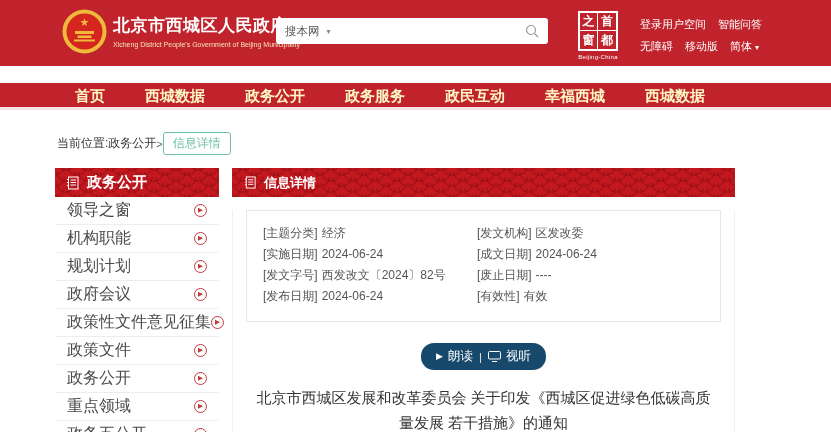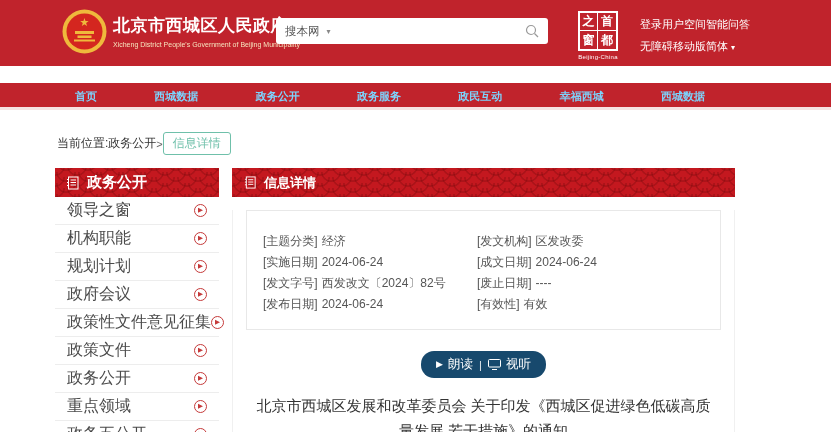--- a/index.html
+++ b/index.html
@@ -17,28 +17,28 @@
   .search-scope { font-size:11.5px; color:#555; display:flex; align-items:center; gap:7px; cursor:pointer; }
   .search-caret { font-size:8px; color:#888; }
   .search-input { flex:1; border:none; outline:none; font-size:11px; background:transparent; margin-left:10px; min-width:0; }
   .search-ico { margin-left:auto; display:flex; }
   .seal { position:absolute; left:578px; top:11px; width:40px; height:40px; border:2px solid #fff; display:grid; grid-template-columns:1fr 1fr; grid-template-rows:1fr 1fr; }
   .seal-cell { display:flex; align-items:center; justify-content:center; color:#fff; font-size:12px; font-weight:bold; }
   .seal-cell:nth-child(1), .seal-cell:nth-child(2) { border-bottom:1px solid #fff; }
   .seal-cell:nth-child(1), .seal-cell:nth-child(3) { border-right:1px solid #fff; }
   .seal-cap { position:absolute; left:574px; top:54px; width:48px; text-align:center; color:#fff; font-size:6px; letter-spacing:.3px; }
   .toplinks { position:absolute; left:640px; top:17px; color:#fff; font-size:11px; }
-  .toplinks .row { display:flex; gap:0; margin-bottom:7px; }
+  .toplinks .row { display:flex; gap:12px; margin-bottom:7px; }
   .toplinks a { color:#fff; text-decoration:none; cursor:pointer; white-space:nowrap; }
   .lang-caret { font-size:8px; }
 
   
   .nav { position:absolute; left:0; top:83px; width:831px; height:27px; background:#c0232c; border-bottom:3px solid #f6e2e2; }
   .nav-inner { position:absolute; left:75px; right:126px; top:0; height:27px; display:flex; justify-content:space-between; align-items:center; }
-  .nav a { color:#7dd3fc; font-size:11px; font-weight:bold; text-decoration:none; cursor:pointer; white-space:nowrap; }
+  .nav a { color:#fef9c3; font-size:15px; font-weight:bold; text-decoration:none; cursor:pointer; white-space:nowrap; }
 
   
   .breadcrumb { position:absolute; left:57px; top:132px; display:flex; align-items:center; gap:0; font-size:12px; color:#333; }
   .crumb-sep { color:#666; font-size:11px; }
   .crumb-tag { border:1px solid #6fc0aa; color:#6fc0aa; padding:2px 9px; border-radius:3px; font-size:12px; background:#fff; }
 
   
   .red-pattern {
     background-color:#c4181f;
     background-image:
@@ -52,21 +52,21 @@
   .sidebar { position:absolute; left:55px; top:168px; width:164px; }
   .s-header { height:29px; display:flex; align-items:center; gap:7px; padding-left:11px; color:#fff; font-size:15px; font-weight:bold; }
   .s-item { height:28px; display:flex; align-items:center; justify-content:space-between; padding:0 12px; border-bottom:1px solid #ededed; cursor:pointer; }
   .s-item span.lbl { font-size:16px; color:#4a4a4a; white-space:nowrap; }
   .play { width:13px; height:13px; border:1px solid #c53a3a; border-radius:50%; color:#c53a3a; display:flex; align-items:center; justify-content:center; font-size:6.5px; line-height:1; flex:0 0 auto; }
 
   
   .main { position:absolute; left:232px; top:168px; width:503px; height:300px; }
   .m-header { height:29px; display:flex; align-items:center; gap:7px; padding-left:12px; color:#fff; font-size:13px; font-weight:bold; }
   .m-body { border:1px solid #f0f0f0; border-top:none; height:271px; background:#fff; }
-  .meta-box { margin:13px 13px 0; border:1px solid #e8e8e8; padding:20px 16px 14px; display:grid; grid-template-columns:48.5% 51.5%; font-size:12px; line-height:21px; color:#555; }
+  .meta-box { margin:13px 13px 0; border:1px solid #e8e8e8; padding:12px 16px 14px; display:grid; grid-template-columns:48.5% 51.5%; font-size:12px; line-height:21px; color:#555; }
   .meta-row { white-space:nowrap; }
   .meta-row .m-label { color:#555; }
   .meta-row .m-value { margin-left:4px; }
   .actions { margin-top:21px; text-align:center; }
   .av-btn { display:inline-flex; align-items:center; gap:5px; background:#17496d; color:#fff; border:none; border-radius:13px; padding:5px 15px; font-size:12.5px; cursor:pointer; }
   .av-btn .tri { font-size:9px; line-height:1; }
   .av-btn .bar { margin:0 1px; font-size:11px; opacity:.9; }
   .article-title { margin:15px 22px 0; text-align:center; font-size:15px; line-height:25px; color:#333; }
 </style>
 </head>

